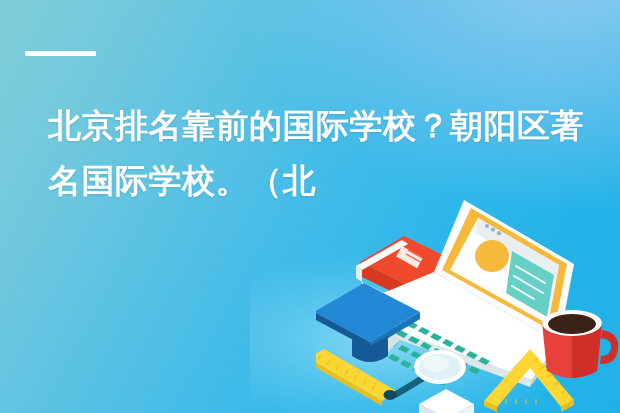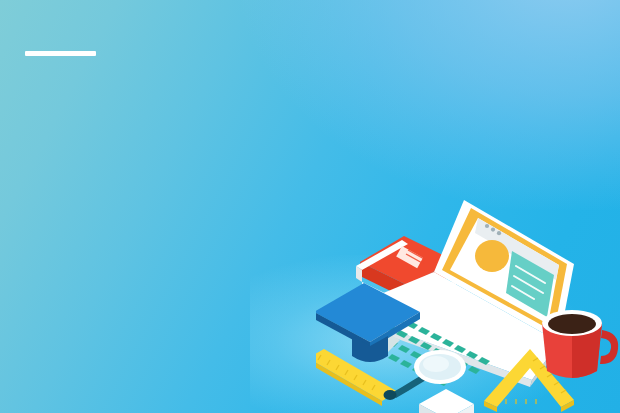--- a/index.html
+++ b/index.html
@@ -51,20 +51,21 @@
 </head>
 <body>
 
 <div class="banner">
 
   <div class="tint-tr"></div>
   <div class="glow"></div>
 
   <div class="accent-rule"></div>
 
+  <div class="title">北京排名靠前的国际学校？朝阳区著名国际学校。（北</div>
 
   <div class="illus">
     <svg viewBox="0 0 304 227" xmlns="http://www.w3.org/2000/svg">
 
       <g>
         <path d="M44 76 L88 50 L137 74 L93 100 Z" fill="#f0492e"></path>
         <path d="M44 76 L44 90 L93 114 L93 100 Z" fill="#d8381f"></path>
         <path d="M93 100 L93 114 L137 88 L137 74 Z" fill="#f0492e"></path>
         <path d="M40 80 L86 54 L92 58 L46 84 Z" fill="#ffffff"></path>
         <path d="M40 80 L40 92 L46 96 L46 84 Z" fill="#e9e9e9"></path>

